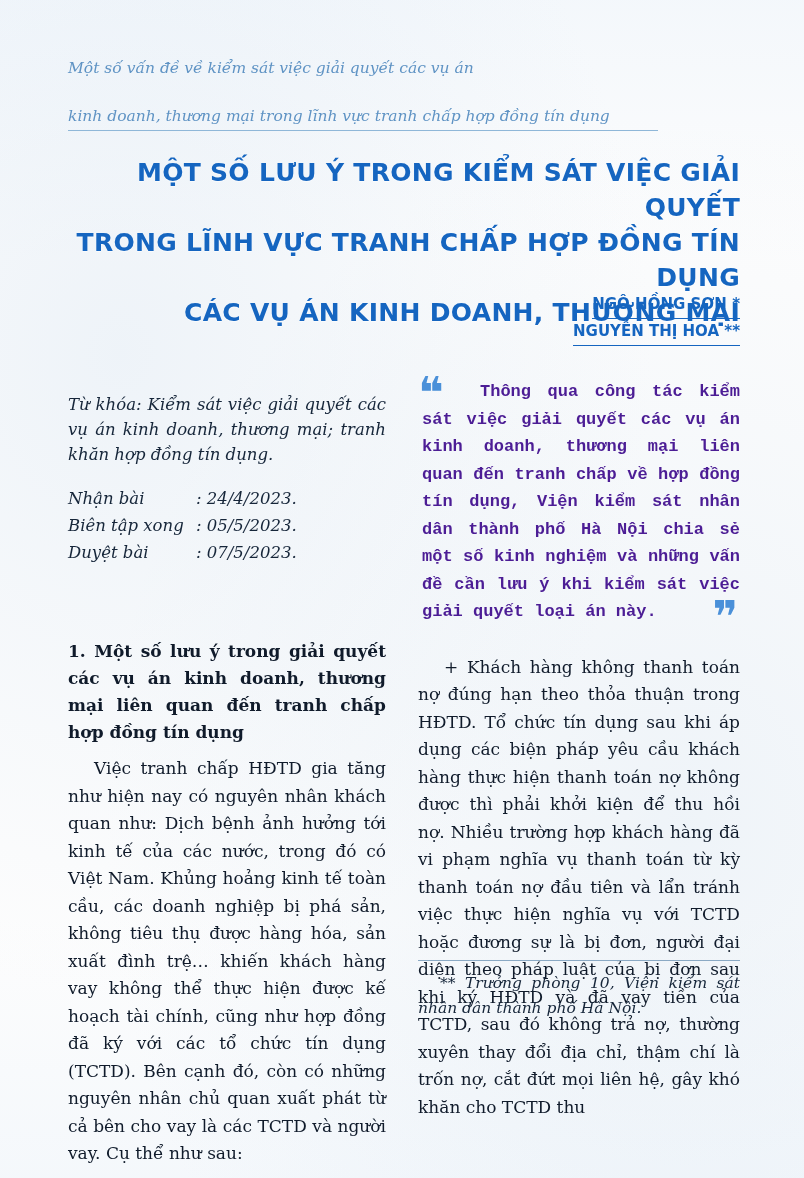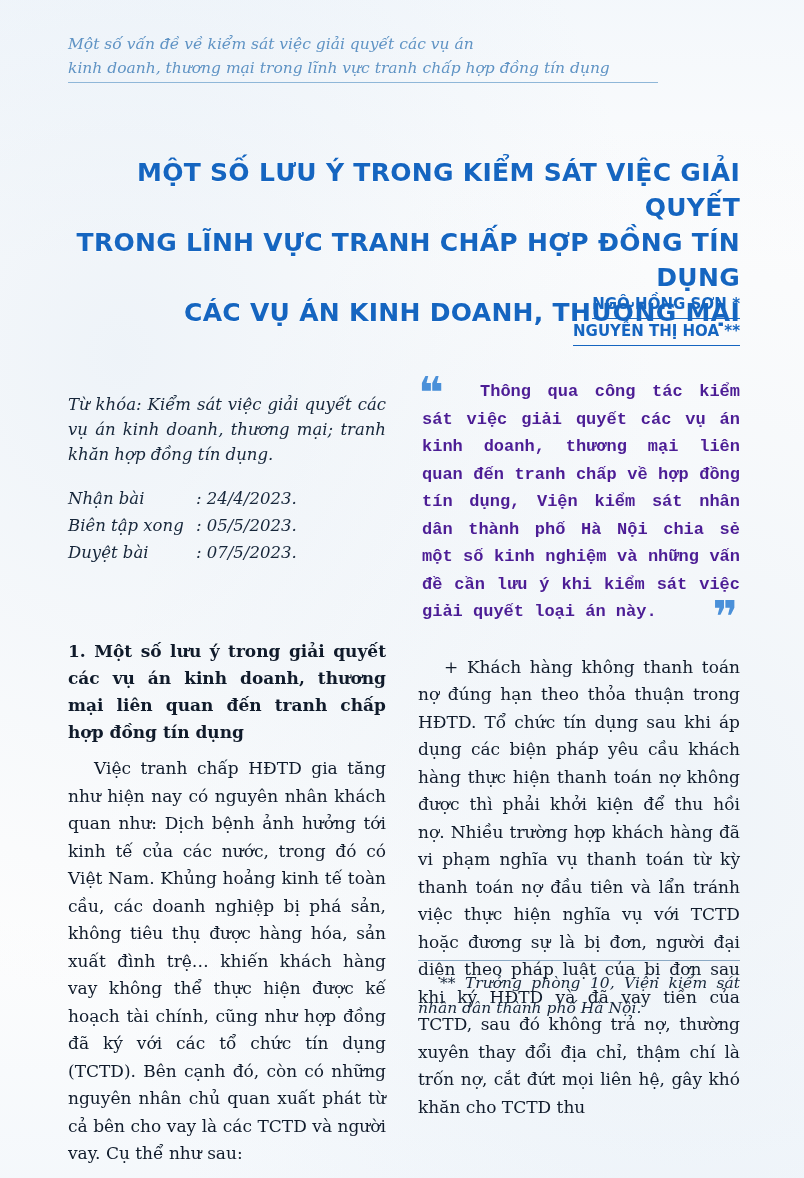--- a/index.html
+++ b/index.html
@@ -44,21 +44,21 @@
     top: 32px;
     width: 590px;
     font-family: "DejaVu Serif", serif;
     font-style: italic;
     font-size: 15.5px;
     line-height: 24px;
     color: #5f93c4;
     border-bottom: 1.5px solid #8fb7d8;
     padding-bottom: 2px;
   }
-  .running-head div { white-space: nowrap; }
+  .running-head div { white-space: nowrap; margin-top: 24px; }
 
   
   .title-block {
     position: absolute;
     left: 64px;
     top: 155px;
     width: 676px;
     text-align: right;
   }
   .title-line {

